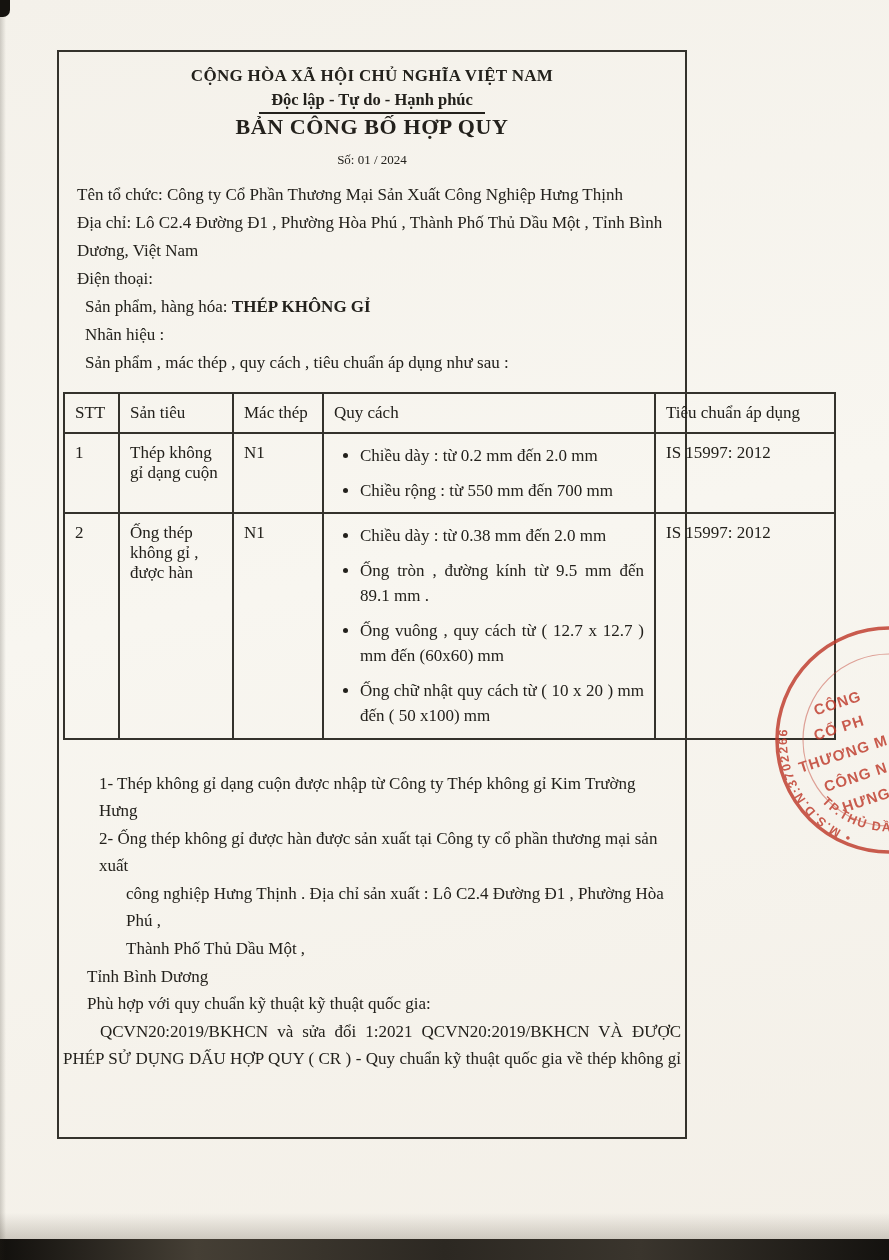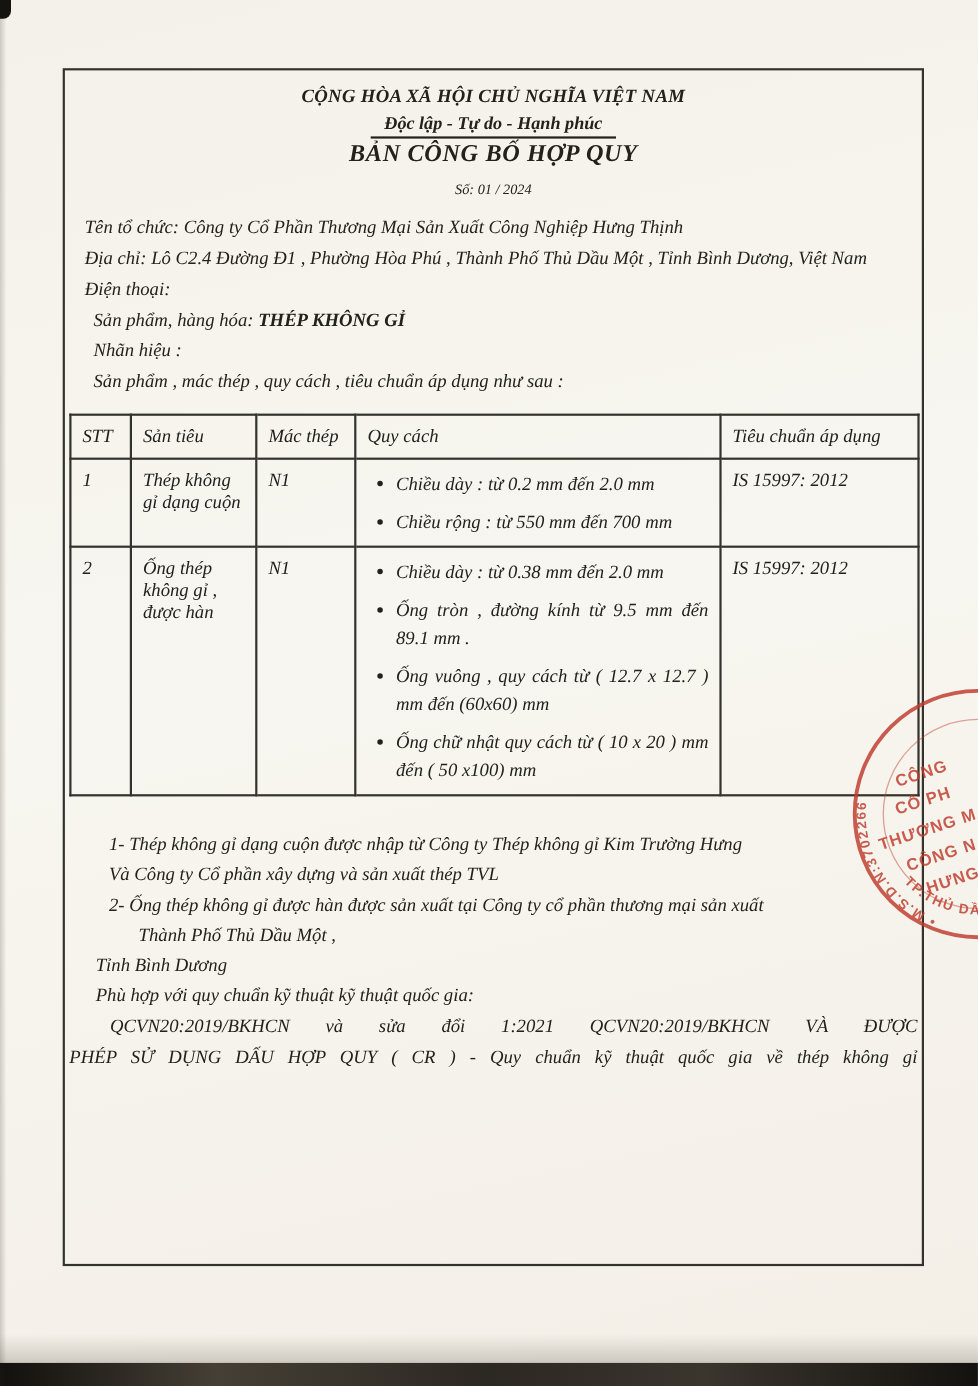--- a/index.html
+++ b/index.html
@@ -7,22 +7,22 @@
   body { font-family:"Liberation Serif","DejaVu Serif",serif; }
 
   .page {
     position:relative; width:889px; height:1260px; overflow:hidden;
     background:linear-gradient(168deg,#f4f1ea 0%, #f8f6f0 45%, #f3efe7 100%);
     color:#23211c;
   }
 
   
   .frame {
-    position:absolute; left:57px; top:62px; width:783px; height:1089px;
-    border:2px solid #34322c; padding:14px 4px 0;font-style:italic;
+    position:absolute; left:57px; top:50px; width:630px; height:1089px;
+    border:2px solid #34322c; padding:14px 4px 0;
   }
 
   .nat-header { text-align:center; font-weight:bold; font-size:17px; letter-spacing:.3px; }
   .motto { text-align:center; font-weight:bold; font-size:16.5px; margin-top:4px; }
   .motto span { display:inline-block; border-bottom:2px solid #23211c; padding:0 12px 2px; }
 
   .doc-title { text-align:center; font-weight:bold; font-size:22px; letter-spacing:.6px; font-family:"Liberation Serif","DejaVu Serif",serif; }
   .doc-number { text-align:center; font-size:13px; margin-top:12px; }
 
   .info { margin:13px 12px 0 14px; font-size:17px; line-height:1.65; }
@@ -125,22 +125,22 @@
               <li>Ống chữ nhật quy cách từ ( 10 x 20 ) mm đến ( 50 x100) mm</li>
             </ul>
           </td>
           <td>IS 15997: 2012</td>
         </tr>
       </tbody>
     </table>
 
     <div class="notes">
       <div>1- Thép không gỉ dạng cuộn được nhập từ Công ty Thép không gỉ Kim Trường Hưng</div>
-      <div>Và Công ty Cổ phần xây dựng và sản xuất thép TVL</div>
       <div>2- Ống thép không gỉ được hàn được sản xuất tại Công ty cổ phần thương mại sản xuất</div>
+      <div class="note-cont-indent">công nghiệp Hưng Thịnh . Địa chỉ sản xuất : Lô C2.4 Đường Đ1 , Phường Hòa Phú ,</div>
       <div class="note-cont-indent">Thành Phố Thủ Dầu Một ,</div>
     </div>
 
     <div class="province">Tỉnh Bình Dương</div>
     <div class="conf-intro">Phù hợp với quy chuẩn kỹ thuật kỹ thuật quốc gia:</div>
 
     <div class="conformity">
       <div class="conf-line1">QCVN20:2019/BKHCN và sửa đổi 1:2021 QCVN20:2019/BKHCN VÀ ĐƯỢC</div>
       <div class="conf-line2">PHÉP SỬ DỤNG DẤU HỢP QUY ( CR ) -  Quy chuẩn kỹ thuật quốc gia về thép không gỉ</div>
     </div>

